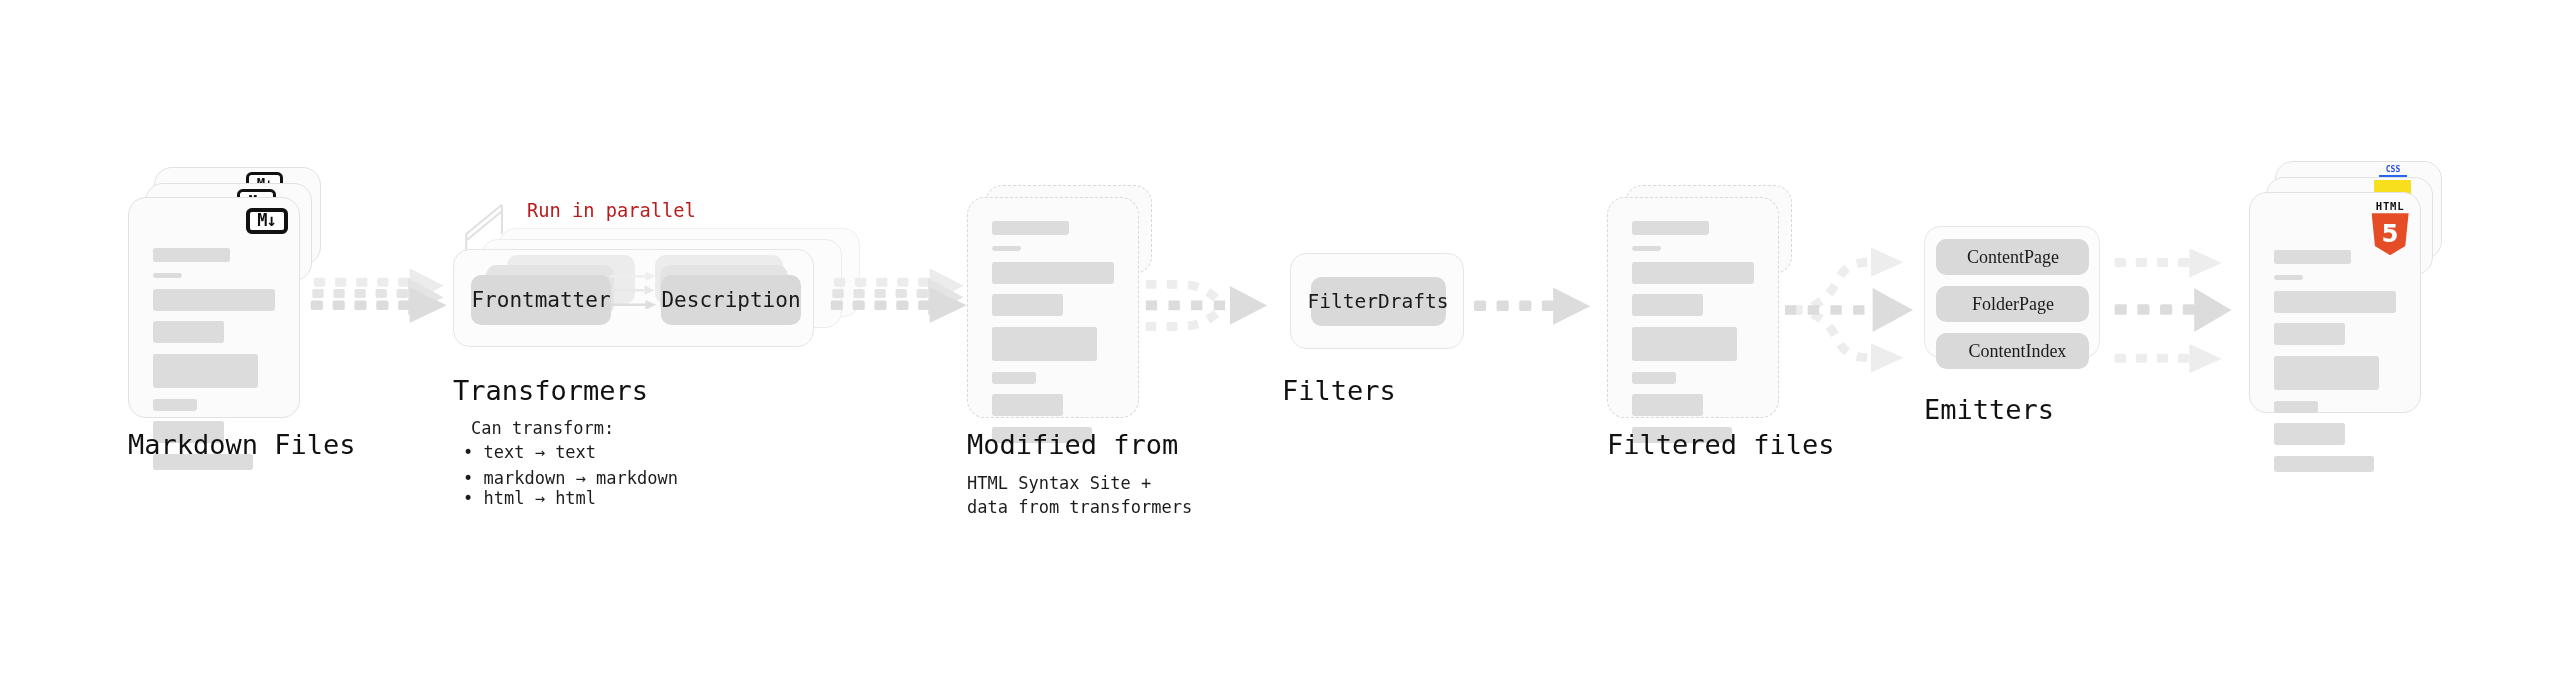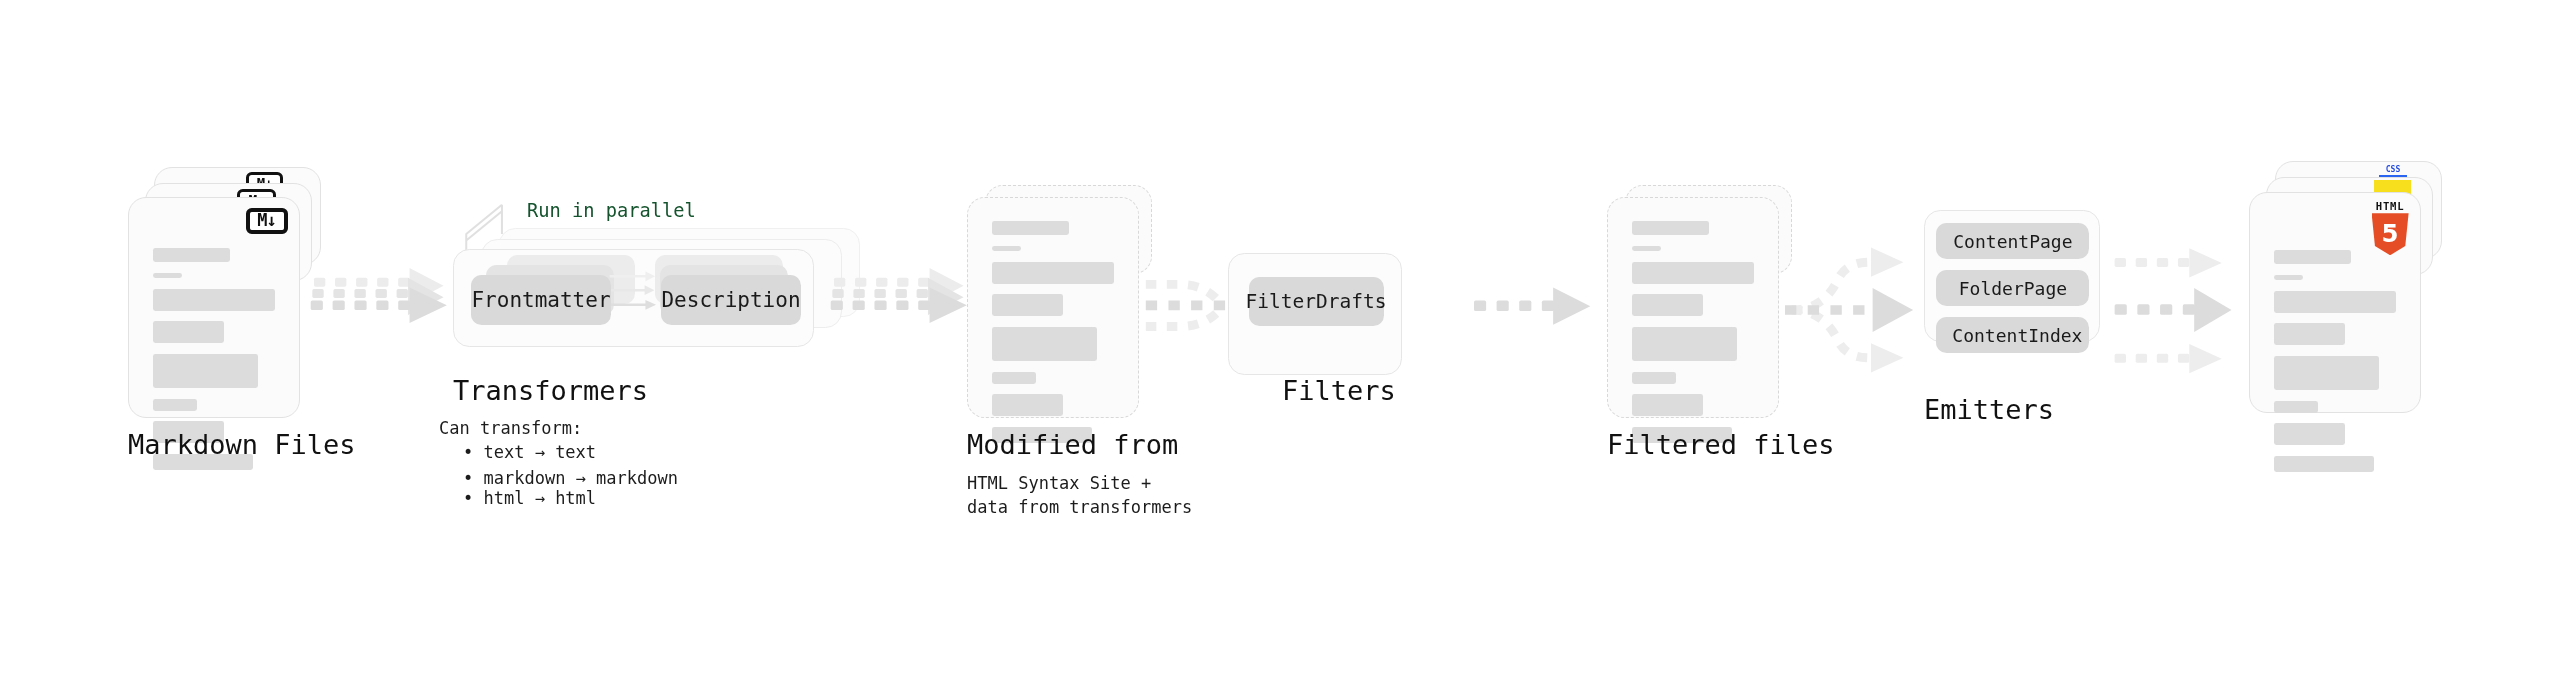--- a/index.html
+++ b/index.html
@@ -107,21 +107,21 @@
   .subtitle {
     position: absolute;
     font-size: 17px;
     color: #1c1c1c;
     line-height: 1.42;
     white-space: pre-line;
   }
   .parallel-label {
     position: absolute;
     font-size: 18.7px;
-    color: #14532d;
+    color: #b91c1c;
     white-space: nowrap;
   }
 
   
   .arrow { position: absolute; }
   .arrow svg { display: block; overflow: visible; }
 </style>
 </head>
 <body>
 
@@ -212,21 +212,21 @@
         </g>
         <path d="M46 39 L59 45 L46 51 Z" fill="#dedede"></path>
       </svg>
     </div>
 
     <div class="chip" style="left:471px; top:275px; width:140px; height:50px;">Frontmatter</div>
     <div class="chip" style="left:661px; top:275px; width:140px; height:50px;">Description</div>
   </div>
 
   <div class="title" style="left:453px; top:375px;">Transformers</div>
-  <div class="subtitle" style="left:439px; top:416px;">Can transform:</div>
+  <div class="subtitle" style="left:471px; top:416px;">Can transform:</div>
   <div class="subtitle" style="left:463px; top:440px;">• <span>text → text</span></div>
   <div class="subtitle" style="left:463px; top:466px;">• <span>markdown → markdown</span></div>
   <div class="subtitle" style="left:463px; top:486px;">• <span>html → html</span></div>
 
   <div class="arrow" style="left:829px; top:268px; width:146px; height:81px;">
     <svg width="146" height="81" viewBox="0 0 180 100">
       <g fill="#ececec">
         <rect x="6" y="12" width="14" height="11" rx="2"></rect>
         <rect x="32" y="12" width="14" height="11" rx="2"></rect>
         <rect x="58" y="12" width="14" height="11" rx="2"></rect>
@@ -278,21 +278,21 @@
         <path d="M2 24 H44 Q78 24 96 50"></path>
         <path d="M2 76 H44 Q78 76 96 52"></path>
       </g>
       <g stroke="#dcdcdc" stroke-width="12" fill="none" stroke-dasharray="14 14" stroke-linecap="butt">
         <path d="M2 50 H104"></path>
       </g>
       <path d="M106 26 L152 50 L106 74 Z" fill="#dcdcdc"></path>
     </svg>
   </div>
 
-  <div class="procbox" style="left:1228px; top:253px; width:174px; height:122px;">
+  <div class="procbox" style="left:1290px; top:253px; width:174px; height:96px;">
     <div class="chip" style="left:19.5px; top:23px; width:135px; height:49px; font-size:19.5px;">FilterDrafts</div>
   </div>
   <div class="title" style="left:1282px; top:375px;">Filters</div>
 
   <div class="arrow" style="left:1472px; top:286px; width:130px; height:42px;">
     <svg width="130" height="42" viewBox="0 0 160 52">
       <g fill="#dcdcdc">
         <rect x="2" y="18" width="15" height="13" rx="2"></rect>
         <rect x="30" y="18" width="15" height="13" rx="2"></rect>
         <rect x="58" y="18" width="15" height="13" rx="2"></rect>
@@ -327,21 +327,21 @@
       </g>
       <path d="M106 8 L146 26 L106 44 Z" fill="#ededed"></path>
       <path d="M106 126 L146 144 L106 162 Z" fill="#ededed"></path>
       <g stroke="#dcdcdc" stroke-width="12" fill="none" stroke-dasharray="14 14" stroke-linecap="butt">
         <path d="M0 85 H108"></path>
       </g>
       <path d="M108 58 L158 85 L108 112 Z" fill="#dcdcdc"></path>
     </svg>
   </div>
 
-  <div class="procbox" style="left:1924px; top:210px; width:176px; height:132px;">
+  <div class="procbox" style="left:1924px; top:226px; width:176px; height:132px;font-family:Liberation Serif, serif;">
     <div class="chip" style="left:11.4px; top:12.2px; width:153px; height:36px; font-size:18px;">ContentPage</div>
     <div class="chip" style="left:11.4px; top:59px; width:153px; height:36px; font-size:18px;">FolderPage</div>
     <div class="chip" style="left:11.4px; top:106px; width:153px; height:36px; font-size:18px;padding-left:9px;">ContentIndex</div>
   </div>
   <div class="title" style="left:1924px; top:394px;">Emitters</div>
 
   <div class="arrow" style="left:2113px; top:241px; width:138px; height:138px;">
     <svg width="138" height="138" viewBox="0 0 170 170">
       <g fill="#ededed">
         <rect x="2" y="21" width="14" height="11" rx="2"></rect>

